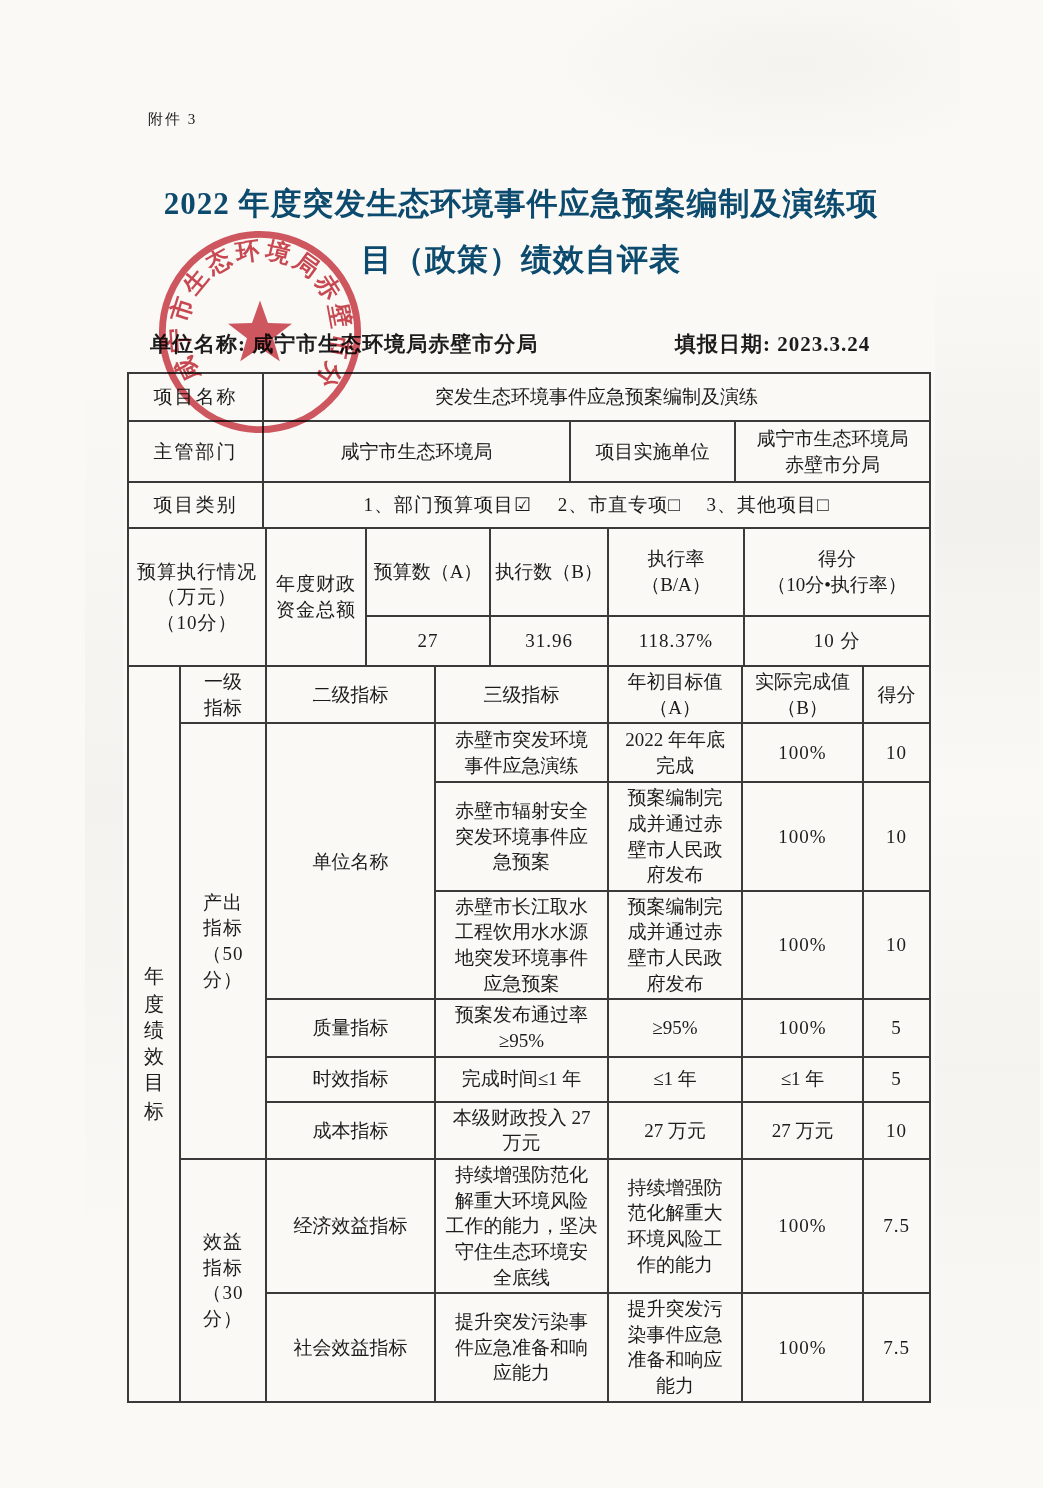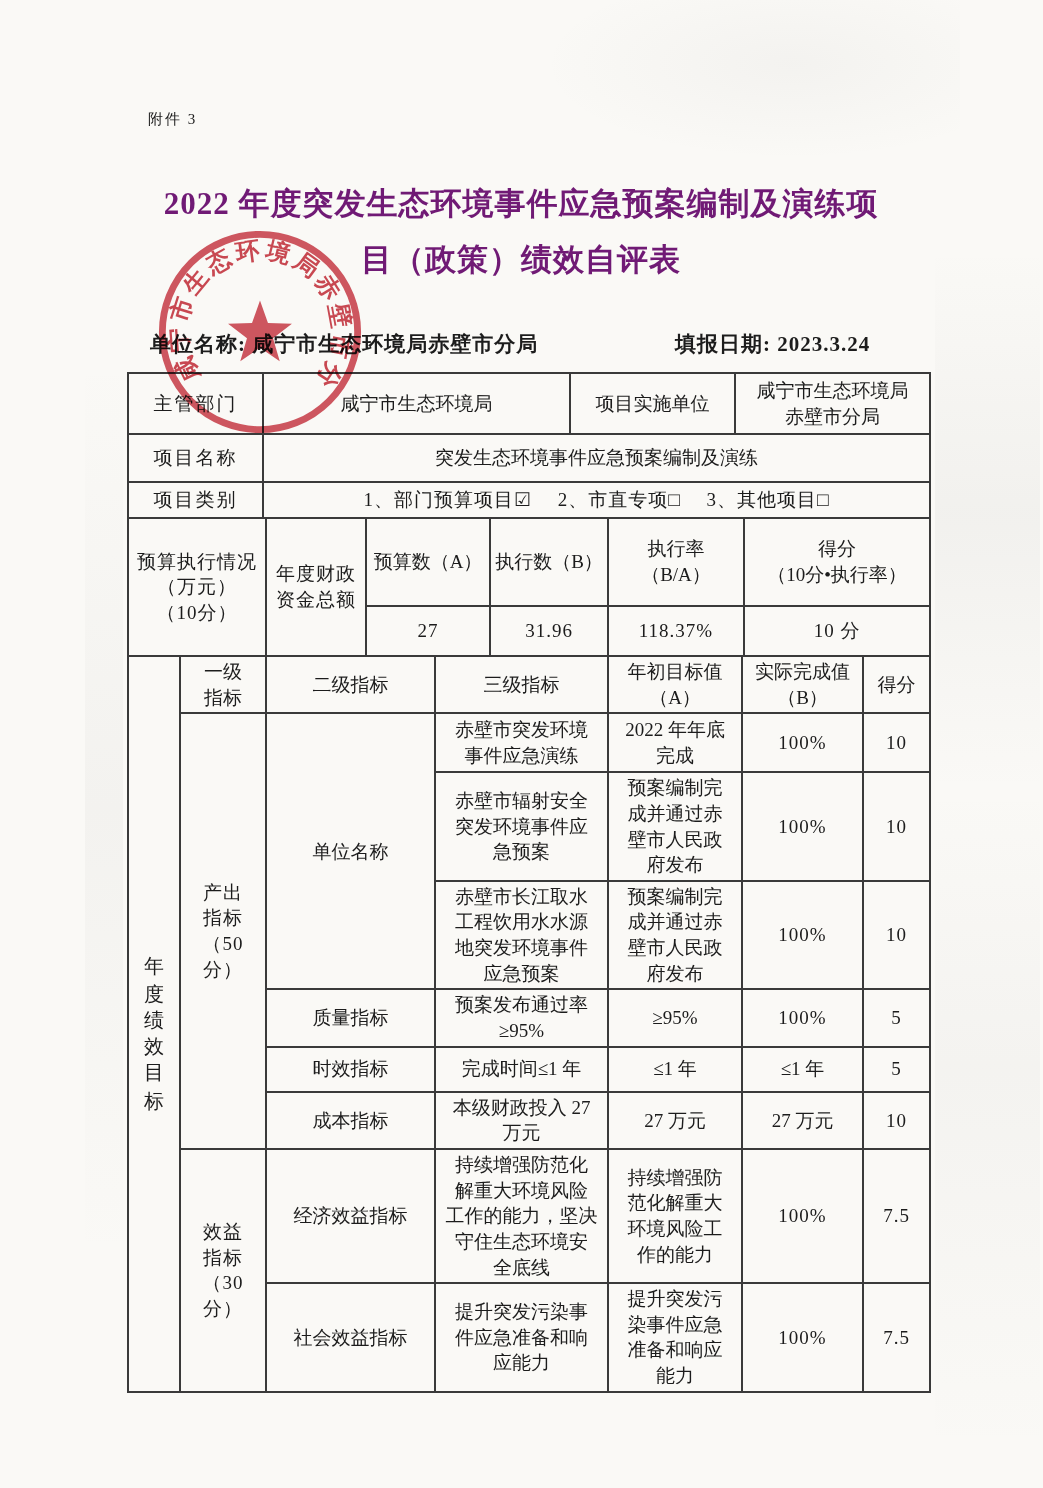--- a/index.html
+++ b/index.html
@@ -30,21 +30,21 @@
     background:radial-gradient(ellipse at 60% 40%,rgba(120,120,118,.05),transparent 70%);
   }
 
   .attachment{
     position:absolute;left:148px;top:110px;
     font-size:15px;letter-spacing:2px;
   }
   .title{
     position:absolute;left:120px;top:176px;width:802px;
     text-align:center;font-weight:700;font-size:31px;
-    letter-spacing:1px;line-height:56px;color:#701a75;
+    letter-spacing:1px;line-height:56px;color:#0c4a6e;
   }
   .meta{position:absolute;left:0;top:330px;width:1043px;font-size:21px;font-weight:700;}
   .meta .unit{position:absolute;left:150px;top:0;letter-spacing:1px;}
   .meta .date{position:absolute;left:675px;top:0;letter-spacing:1px;}
 
   .tables{position:absolute;left:127px;top:372px;width:806px;}
   table.t{border-collapse:collapse;table-layout:fixed;width:802px;}
   table.t + table.t{margin-top:-2px;}
   table.t td{
     border:2px solid #3a3a3a;
@@ -103,32 +103,32 @@
   <div class="tables">
 
     <table class="t">
       <colgroup>
           <col style="width:135px">
           <col style="width:307px">
           <col style="width:165px">
           <col style="width:195px">
         </colgroup>
       <tbody>
-          <tr style="height:61px">
+          <tr style="height:48px">
+        <td class="labelcell">项目名称</td>
+        <td colspan="3">突发生态环境事件应急预案编制及演练</td>
+      </tr>
+      <tr style="height:61px">
         <td class="labelcell">主管部门</td>
         <td>咸宁市生态环境局</td>
         <td>项目实施单位</td>
         <td>咸宁市生态环境局
 赤壁市分局</td>
       </tr>
-      <tr style="height:48px">
-        <td class="labelcell">项目名称</td>
-        <td colspan="3">突发生态环境事件应急预案编制及演练</td>
-      </tr>
-      <tr style="height:36px">
+      <tr style="height:46px">
         <td class="labelcell">项目类别</td>
         <td colspan="3" class="optcell">1、部门预算项目☑　 2、市直专项□　 3、其他项目□</td>
       </tr>
     </tbody>
       </table>
 
     <table class="t">
       <colgroup>
           <col style="width:138px">
           <col style="width:100px">

